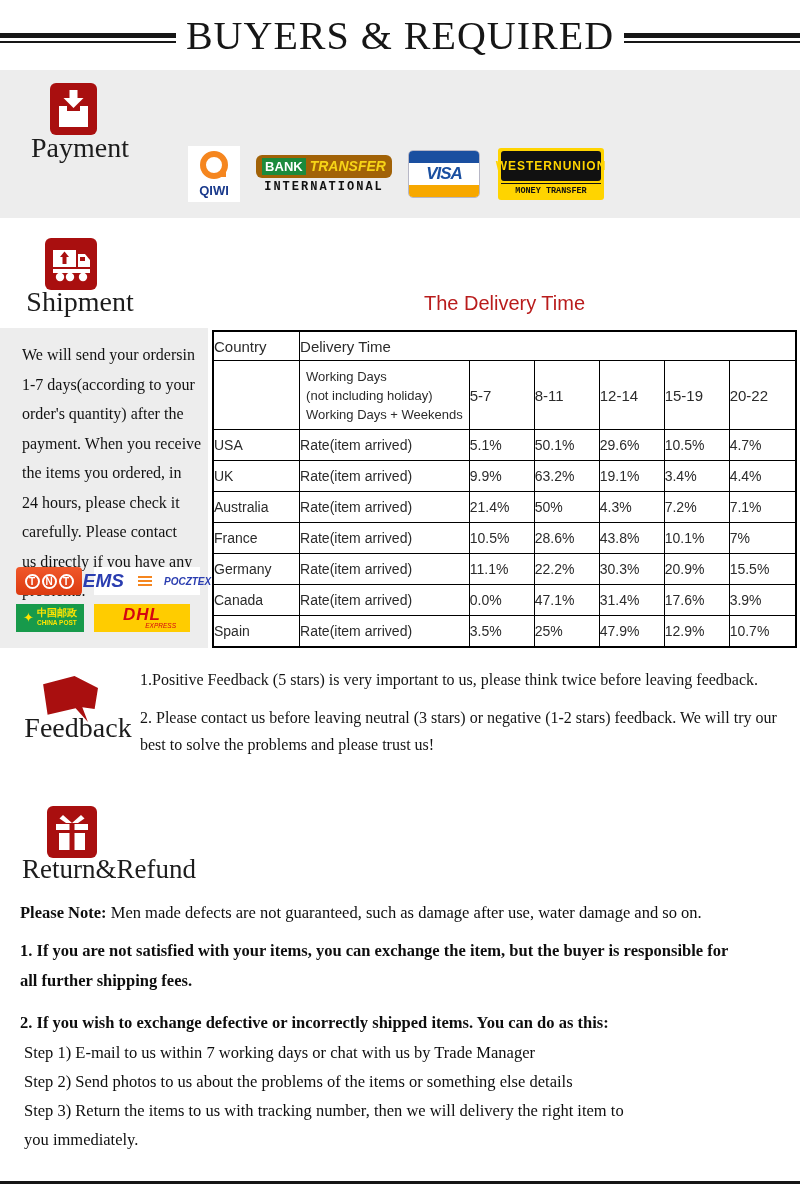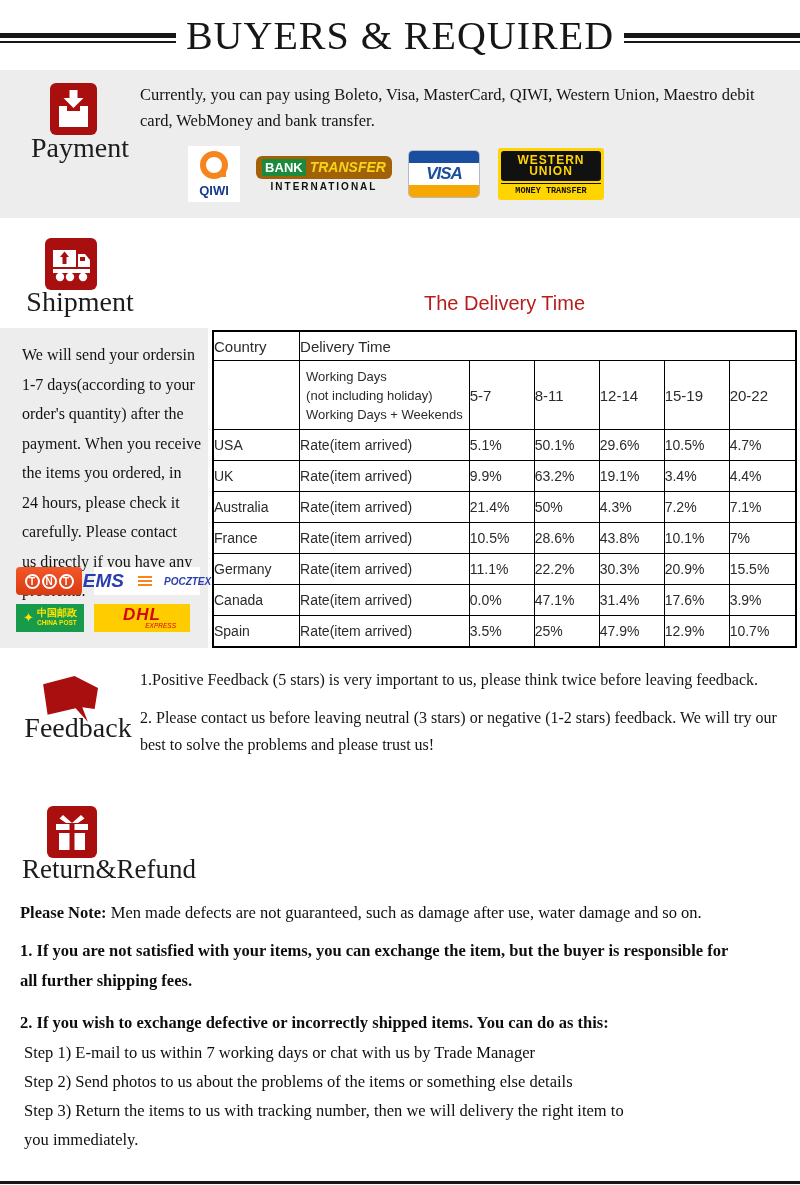--- a/index.html
+++ b/index.html
@@ -22,31 +22,31 @@
   .qiwi-card{width:52px;height:56px;}
   .qiwi-q{width:16px;height:16px;border:6px solid #f5861f;border-radius:50%;position:relative;}
   .qiwi-q::after{content:"";position:absolute;right:-4px;bottom:-4px;width:9px;height:9px;background:#f5861f;
                  clip-path:polygon(0 0,100% 100%,100% 0);transform:rotate(90deg);}
   .qiwi-word{margin-top:4px;font-family:"Liberation Sans",sans-serif;font-weight:bold;font-size:13px;color:#1a3a8c;}
 
   .bt-card{width:132px;height:46px;background:transparent;}
   .bt-top{background:#a16207;border-radius:6px;padding:3px 6px;display:flex;gap:4px;}
   .bt-bank{background:#1c8a3c;color:#fff;font-family:"Liberation Sans",sans-serif;font-weight:bold;font-size:13px;padding:1px 3px;}
   .bt-transfer{color:#f7d417;font-family:"Liberation Sans",sans-serif;font-weight:bold;font-style:italic;font-size:14px;}
-  .bt-intl{margin-top:2px;font-family:Liberation Sans, sans-serif;font-size:10px;font-weight:bold;letter-spacing:2px;color:#111;}
+  .bt-intl{margin-top:2px;font-family:Liberation Mono, monospace;font-size:12px;font-weight:bold;letter-spacing:2px;color:#111;}
 
   .visa-card{width:70px;height:46px;border-radius:5px;border:1px solid #b7b7c6;overflow:hidden;}
   .visa-stripe{width:100%;height:12px;}
   .visa-mid{width:100%;flex:1;display:flex;align-items:center;justify-content:center;}
   .visa-word{font-family:"Liberation Sans",sans-serif;font-weight:bold;font-style:italic;font-size:17px;color:#1a4fa0;letter-spacing:-1px;}
 
   .wu-card{width:106px;height:52px;background:#ffd400;border-radius:3px;padding:3px;box-sizing:border-box;
            display:flex;flex-direction:column;}
   .wu-black{flex:1;background:#111;border-radius:3px;display:flex;align-items:center;justify-content:center;
-            flex-direction:column;line-height:11px;}
+            line-height:11px;}
   .wu-word{color:#ffd400;font-family:"Liberation Sans",sans-serif;font-weight:bold;font-size:12px;letter-spacing:1px;}
   .wu-strip{height:13px;display:flex;align-items:center;justify-content:center;border-top:1px solid #111;margin-top:2px;}
   .wu-mt{font-family:Liberation Mono, monospace;font-weight:bold;font-size:8.5px;color:#111;}
 
   
   .delivery-title{position:absolute;left:212px;top:292px;width:585px;text-align:center;
                   font-family:"Liberation Sans",sans-serif;font-size:20px;color:#b91c1c;}
   .sidebar{position:absolute;left:0;top:328px;width:208px;height:320px;background:#ededed;box-sizing:border-box;
            padding:12px 0 0 22px;}
   .note-line{font-size:16px;line-height:29.5px;color:#121212;white-space:nowrap;}
@@ -112,24 +112,20 @@
       <svg width="47" height="52" viewBox="0 0 47 52">
         <rect x="0" y="0" width="47" height="52" rx="6" fill="#a90f0f"></rect>
         <g fill="#ffffff">
           <rect x="19.5" y="7" width="8" height="9"></rect>
           <path d="M13.5 15 L33.5 15 L23.5 25 Z"></path>
           <path d="M9 23 h8 v5 h13 v-5 h8 v21 h-29 z"></path>
         </g>
       </svg>
     </div>
     <div class="sec-label" style="left:20px;top:62px;width:120px;text-align:center;">Payment</div>
-    <div class="pay-desc">
-      <div>Currently, you can pay using Boleto, Visa, MasterCard, QIWI, Western Union, Maestro  debit</div>
-      <div>card, WebMoney and bank transfer.</div>
-    </div>
     <div class="pay-logos">
       <div class="card qiwi-card">
         <span class="qiwi-q"></span>
         <span class="qiwi-word">QIWI</span>
       </div>
       <div class="card bt-card">
         <div class="bt-top">
           <span class="bt-bank">BANK</span>
           <span class="bt-transfer">TRANSFER</span>
         </div>

